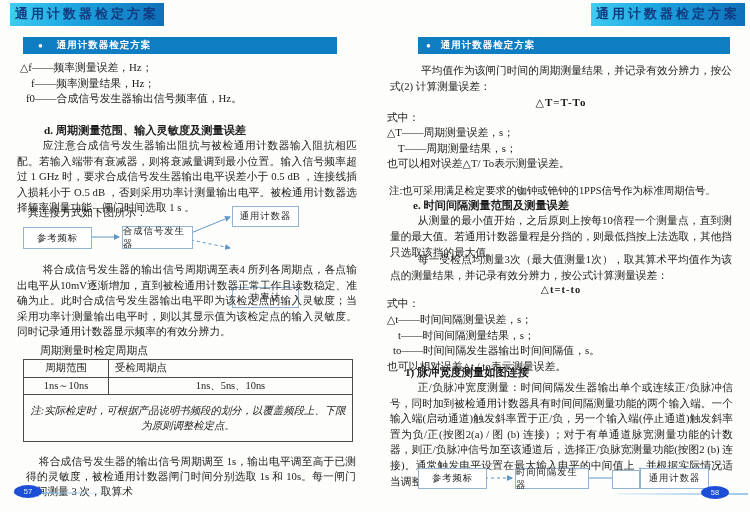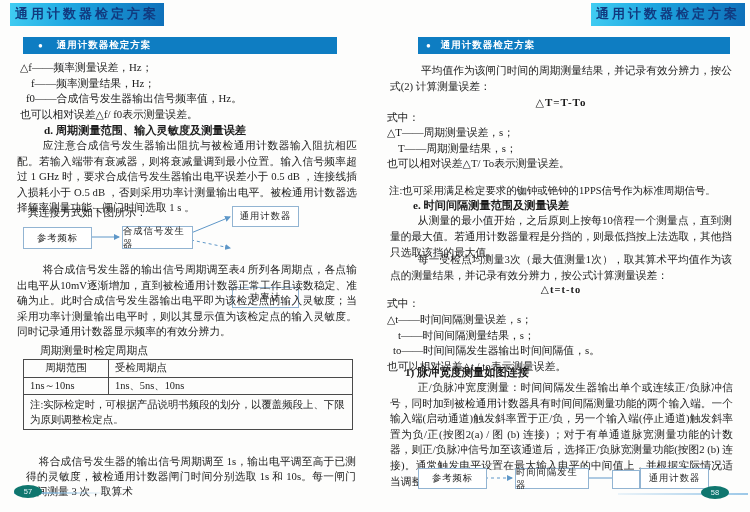--- a/index.html
+++ b/index.html
@@ -50,34 +50,34 @@
     letter-spacing:1px;color:#222;
   }
   .diagram svg{position:absolute;left:0;top:0;}
 
   
   table.vtable{
     border-collapse:collapse;width:100%;font-size:10.4px;border-radius:22px;
   }
   table.vtable td,table.vtable th{
     border:1px solid #4a4a4a;padding:1px 6px;font-weight:normal;
-    line-height:14.5px;vertical-align:middle;text-align:left;
+    line-height:14.5px;vertical-align:middle;text-align:center;
   }
   table.vtable th.c1{width:72px;text-align:center;}
   table.vtable th.c2{text-align:left;}
   table.vtable td.c1{white-space:nowrap;}
-  table.vtable td.note{line-height:15px;padding:2px 6px;}
+  table.vtable td.note{line-height:15px;padding:8px 6px;font-style:italic;}
 
   
   .foot-line{position:absolute;height:2px;}
   .foot-line.left{background:linear-gradient(to right,#79b7e2,rgba(180,215,240,0.05));}
   .foot-line.right{background:linear-gradient(to left,#9cc8e8,rgba(180,215,240,0.25));}
   .page-dot{
     position:absolute;width:28px;height:13px;border-radius:50%;
-    background:#0f766e;color:#e8f4fb;font-size:7.5px;
+    background:#1d4ed8;color:#e8f4fb;font-size:7.5px;
     display:flex;align-items:center;justify-content:center;
     font-family:"Liberation Sans",sans-serif;
   }
 </style>
 </head>
 <body>
 
 <div class="spread">
 
   <section class="page" id="pageL">
@@ -86,21 +86,20 @@
 
     <div class="banner" style="left:23px;width:314px;">
       <span class="bullet">●</span>
       <span class="banner-title">通用计数器检定方案</span>
     </div>
 
     <div class="block" style="top:60px;left:20px;width:336px;">
       <div class="def">△f——频率测量误差，Hz；</div>
       <div class="def ind-a">f——频率测量结果，Hz；</div>
       <div class="def ind-b">f0——合成信号发生器输出信号频率值，Hz。</div>
-      <div class="def">也可以相对误差△f/ f0表示测量误差。</div>
     </div>
 
     <div class="block heading" style="top:123px;left:44px;">d. 周期测量范围、输入灵敏度及测量误差</div>
 
     <p class="block para" style="top:138px;left:17px;width:340px;">应注意合成信号发生器输出阻抗与被检通用计数器输入阻抗相匹配。若输入端带有衰减器，则将衰减量调到最小位置。输入信号频率超过 1 GHz 时，要求合成信号发生器输出电平误差小于 0.5 dB ，连接线插入损耗小于 O.5 dB ，否则采用功率计测量输出电平。被检通用计数器选择频率测量功能，闸门时间选取 1 s 。</p>
 
     <div class="block diagram" style="top:200px;left:0;width:375px;height:64px;">
       <svg width="375" height="64">
         <defs>
           <marker id="arr" markerWidth="7" markerHeight="6" refX="5" refY="3" orient="auto">

